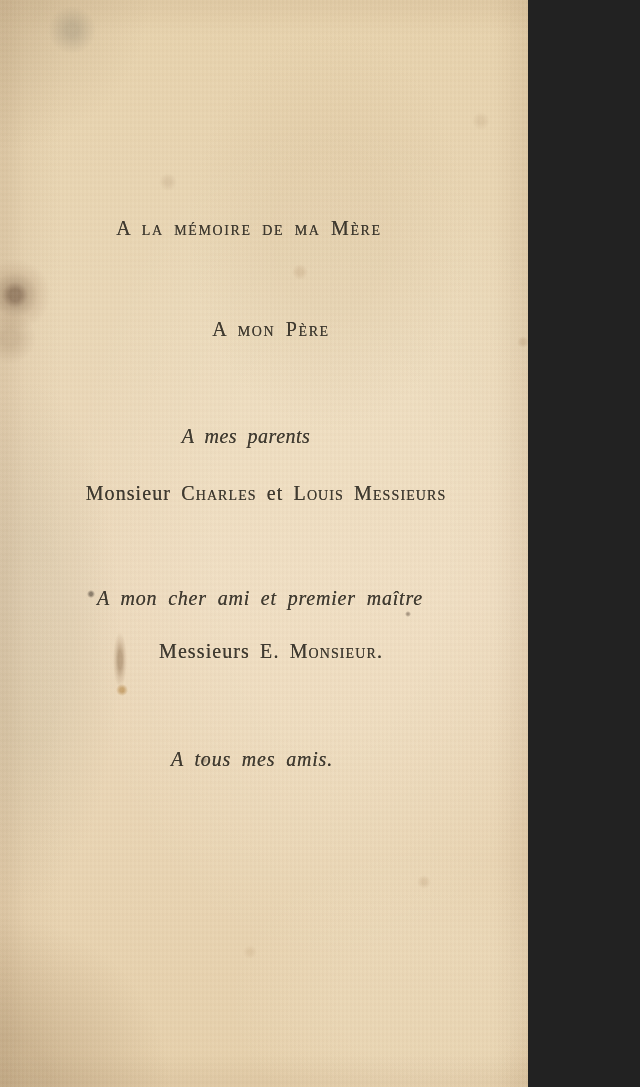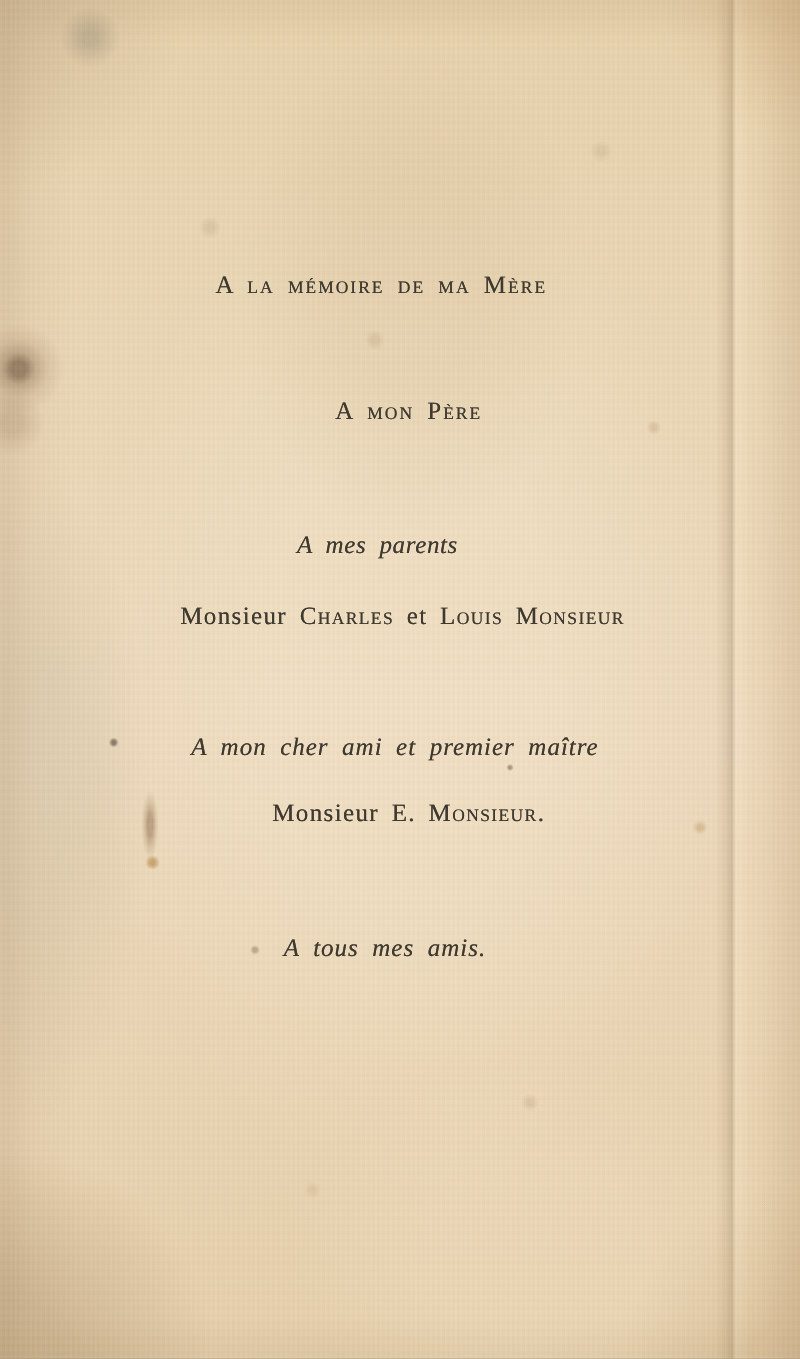--- a/index.html
+++ b/index.html
@@ -2,21 +2,21 @@
 <html><head>
 <meta charset="utf-8">
 <style>
   html, body {
     margin: 0;
     padding: 0;
     background: #222;
   }
   .page {
     position: relative;
-    width: 640px;
+    width: 528px;
     height: 1087px;
     overflow: hidden;
     font-family: "Liberation Serif", serif;
     color: #3f3a30;
     background-color: #e9d5b2;
     background-image:
       
       repeating-linear-gradient(90deg, rgba(255,255,255,0.025) 0 2px, rgba(80,60,40,0.015) 2px 4px),
       repeating-linear-gradient(0deg, rgba(255,250,240,0.02) 0 3px, rgba(90,70,50,0.012) 3px 6px),
       
@@ -115,27 +115,27 @@
   <div class="line sc l-memoire">A la mémoire de ma Mère</div>
 
   <div class="line sc l-pere">A mon Père</div>
 
   <div class="line it l-parents">A mes parents</div>
 
   <div class="line mixed l-messieurs">
     <span>Monsieur</span>
     <span class="name">Charles</span>
     <span>et</span>
-    <span class="name">Louis Monsieur</span>
+    <span class="name">Louis Messieurs</span>
   </div>
 
   <div class="line it l-maitre">A mon cher ami et premier maître</div>
 
   <div class="line mixed l-monsieur">
-    <span>Monsieur E.</span>
+    <span>Messieurs E.</span>
     <span class="name">Monsieur.</span>
   </div>
 
   <div class="line it l-amis">A tous mes amis.</div>
 
   <div class="crease"></div>
 
 </div>
 
 </body></html>

